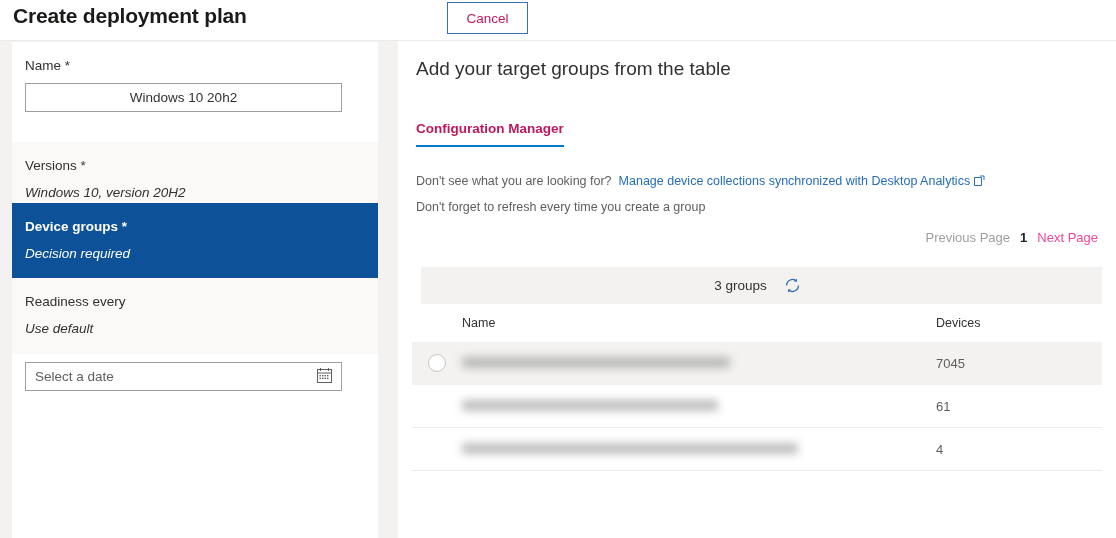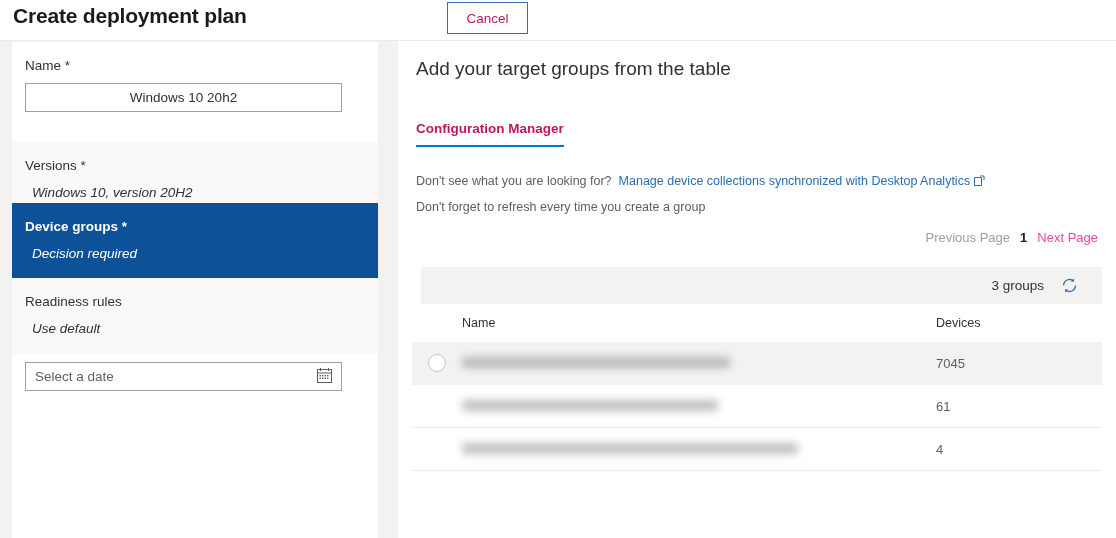--- a/index.html
+++ b/index.html
@@ -53,21 +53,21 @@
   }
   .step {
     position: absolute; left: 0; width: 366px;
     padding: 0 13px;
   }
   .step-label {
     font-size: 13.5px; color: #323130; line-height: 18px;
   }
   .step-sub {
     font-size: 13.5px; font-style: italic; color: #323130;
-    line-height: 18px; margin-top: 9px; margin-left: 7px;
+    line-height: 18px; margin-top: 9px;
   }
   .step--plain { background: #faf9f8; }
   .step--white { background: #ffffff; }
   .step--active {
     background: #0d5299; color: #ffffff;
   }
   .step--active .step-label { color: #ffffff; font-weight: bold; }
   .step--active .step-sub { color: #ffffff; }
 
   .s-name      { top: 0px;   height: 100px; }
@@ -131,22 +131,22 @@
   .pager .pg-prev { color: #a19f9d; cursor: default; }
   .pager .pg-num  { color: #201f1e; font-weight: bold; margin: 0 10px; cursor: pointer; }
   .pager .pg-next { color: #ec4899; cursor: pointer; }
 
   .table-wrap {
     position: absolute; left: 14px; top: 226px;
     width: 690px;
   }
   .table-toolbar {
     height: 37px; background: #f3f2f1;
-    display: flex; align-items: center; justify-content: flex-end;
-    padding-right: 23px;
+    display: flex; align-items: center; justify-content: center;
+    padding-right: 7px;
     margin-left: 9px;
   }
   .groups-count { font-size: 13.5px; color: #323130; }
   .refresh-btn {
     margin-left: 16px; cursor: pointer; display: flex; align-items: center;
   }
 
   .thead {
     display: flex; height: 38px; align-items: center;
     padding-left: 50px; background: #ffffff;
@@ -203,21 +203,21 @@
 
   <div class="step step--active s-device">
     <div class="field-label-row">
       <span class="step-label">Device groups</span><span class="step-label req"> *</span>
     </div>
     <div class="step-sub">Decision required</div>
   </div>
 
   <div class="step step--plain s-readiness">
     <div class="field-label-row">
-      <span class="step-label">Readiness rules</span>
+      <span class="step-label">Readiness every</span>
     </div>
     <div class="step-sub">Use default</div>
   </div>
 
   <div class="step step--white s-completion">
     <div class="textbox">
       <span class="ph">Select a date</span>
       <span class="cal-icon">
         <svg width="15" height="15" viewBox="0 0 15 15">
           <rect x="0.5" y="1.5" width="14" height="13" fill="#ffffff" stroke="#605e5c"></rect>

